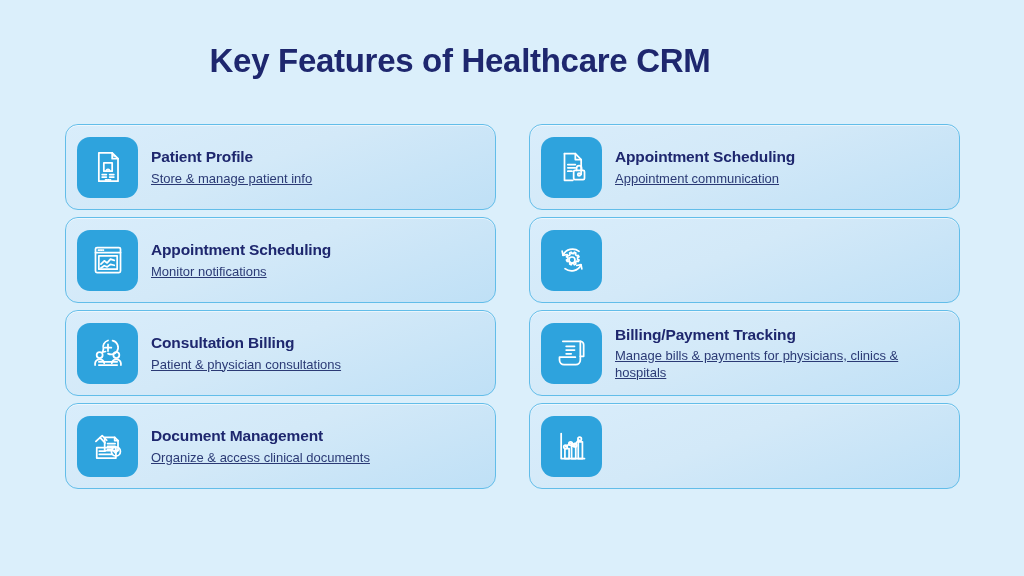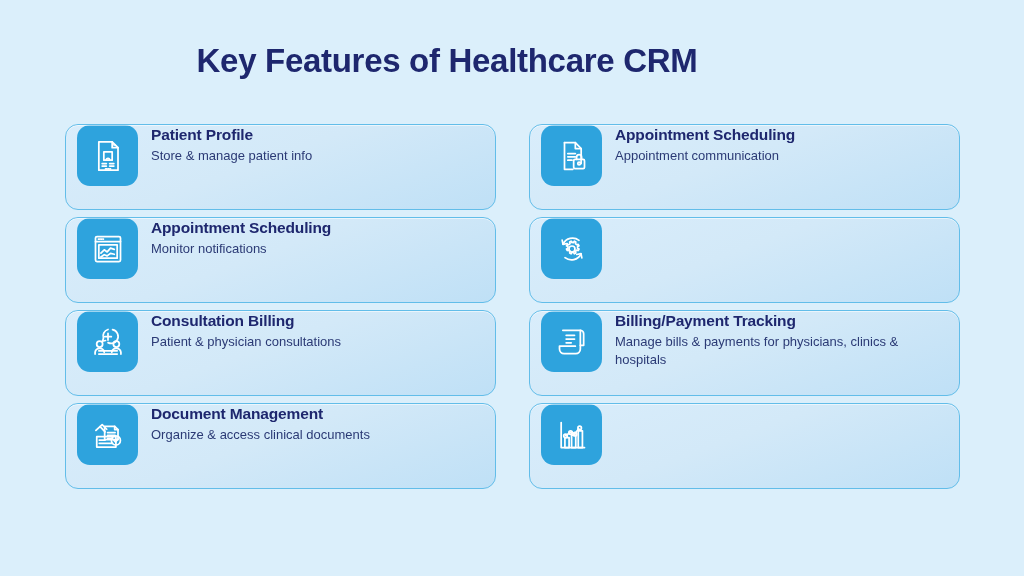--- a/index.html
+++ b/index.html
@@ -21,21 +21,21 @@
     position: relative;
     width: 1024px;
     height: 576px;
     background: #dbeffb;
   }
 
   
   .title-wrap {
     position: absolute;
     top: 42px;
-    left: 3px;
+    left: 16px;
     width: 888px;
     text-align: center;
   }
 
   .page-title {
     font-size: 33px;
     font-weight: bold;
     color: #1e276e;
     letter-spacing: -0.3px;
     line-height: 1.15;
@@ -50,21 +50,21 @@
     display: grid;
     grid-template-columns: 431px 431px;
     grid-auto-rows: 86px;
     column-gap: 33px;
     row-gap: 7px;
   }
 
   .feature-card {
     position: relative;
     display: flex;
-    align-items: flex-start;
+    align-items: center;
     border: 1.4px solid #62bde9;
     border-radius: 13px;
     background: linear-gradient(160deg, #d9edfb 0%, #d3e9f8 45%, #bfe0f6 100%);
     padding: 0 14px 0 11px;
     overflow: hidden;
   }
 
   
   .feature-card::after {
     content: "";
@@ -108,20 +108,21 @@
     letter-spacing: -0.15px;
     white-space: nowrap;
   }
 
   .card-desc {
     font-size: 13px;
     font-weight: normal;
     color: #2b3a75;
     line-height: 1.33;
     margin-top: 3px;
+    text-decoration: underline;
   }
 
   
   .feature-card.two-line .card-desc { line-height: 1.32; }
 </style>
 </head>
 <body>
 
 <div class="slide">
 

